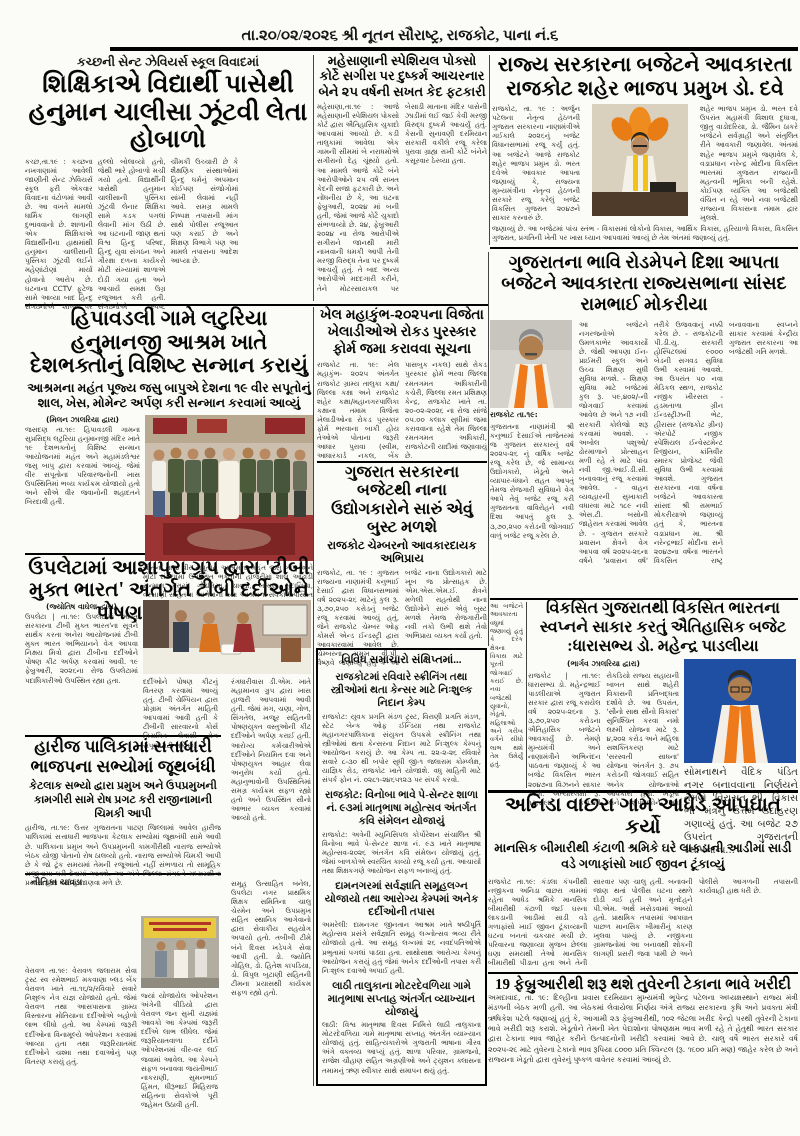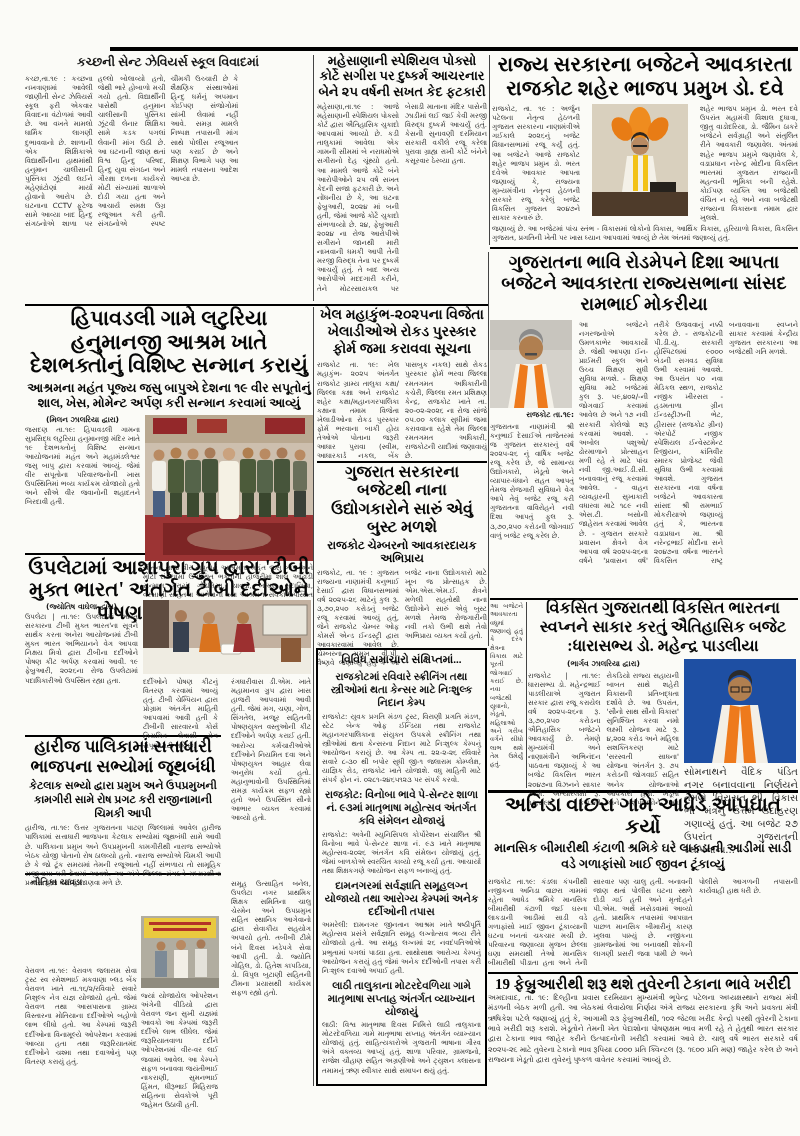--- a/index.html
+++ b/index.html
@@ -33,21 +33,21 @@
   #dave .h{font-size:20.5px;line-height:1.15;}
   #dave .row{display:flex;gap:12px;margin-top:4px;}
   #dave .cl{width:88px;}
   #dave .cr{flex:1;}
   #dave .below{margin-top:2px;}
 
   #mokariya{left:490px;top:252px;width:308px;}
   #mokariya .h{font-size:18px;line-height:1.18;}
   #mokariya .row{display:flex;gap:5px;margin-top:4px;}
   #mokariya .cl{width:84px;}
-  #mokariya .cl .cap{font-size:7.5px;font-weight:700;text-align:right;margin:2px 0;}
+  #mokariya .cl .cap{font-size:7.5px;font-weight:700;text-align:left;margin:2px 0;}
   #mokariya .rest{flex:1;height:252px;}
 
   #skinny{left:490px;top:602px;width:33px;height:186px;font-size:6.4px;line-height:1.3;
           text-align:justify;color:#2a2a2a;overflow:hidden;}
 
   #hipavadli{left:25px;top:307px;width:288px;}
   #hipavadli .h{font-size:21px;line-height:1.12;}
   #hipavadli .sh{font-size:12.5px;line-height:1.25;margin-top:3px;}
   #hipavadli .row{display:flex;gap:5px;margin-top:3px;}
   #hipavadli .cl{width:115px;}
@@ -118,39 +118,41 @@
   #v2{left:489px;top:55px;height:190px;}
   #v3{left:313px;top:307px;height:779px;}
   #v4{left:488px;top:252px;height:394px;}
   #v5{left:526px;top:602px;height:186px;}
 </style>
 </head>
 <body>
 
 <div class="page">
 
+  <div id="masthead" class="abs">તા.૨૦/૦૨/૨૦૨૬ શ્રી નૂતન સૌરાષ્ટ્ર, રાજકોટ, પાના નં.૬</div>
   <div id="rule-top" class="rule"></div>
 
   <div id="r1" class="rule"></div>
   <div id="r2" class="rule"></div>
   <div id="r3" class="rule"></div>
   <div id="r4" class="rule"></div>
   <div id="r5" class="rule"></div>
   <div id="r6" class="rule"></div>
   <div id="r7" class="rule"></div>
   <div id="r8" class="rule"></div>
   <div id="r9" class="rule"></div>
   <div id="v1" class="vrule"></div>
   <div id="v2" class="vrule"></div>
   <div id="v3" class="vrule"></div>
   <div id="v4" class="vrule"></div>
   <div id="v5" class="vrule"></div>
 
   <div id="school" class="abs">
     <div class="kicker">કચ્છની સેન્ટ ઝેવિયર્સ સ્કૂલ વિવાદમાં</div>
+    <div class="hl h">શિક્ષિકાએ વિદ્યાર્થી પાસેથી હનુમાન ચાલીસા ઝૂંટવી લેતા હોબાળો</div>
     <div class="bt cols4 b">કચ્છ,તા.૧૯ : કચ્છના નખત્રાણામાં આવેલી જાણીતી સેન્ટ ઝેવિયર્સ સ્કૂલ ફરી એકવાર વિવાદના વંટોળમાં આવી છે. આ વખતે મામલો ધાર્મિક લાગણી દુભાવવાનો છે. શાળાની એક શિક્ષિકાએ વિદ્યાર્થીનીના હાથમાંથી હનુમાન ચાલીસાની પુસ્તિકા ઝૂંટવી લઈને મહેણાંટોણાં માર્યા હોવાનો આરોપ છે. ઘટનાના CCTV ફૂટેજ સામે આવ્યા બાદ હિન્દુ સંગઠનોએ શાળા પર હલ્લો બોલાવ્યો હતો, જેથી ભારે હોબાળો મચી ગયો હતો. વિદ્યાર્થીની પાસેથી હનુમાન ચાલીસાની પુસ્તિકા ઝૂંટવી લેનાર શિક્ષિકા સામે કડક પગલાં લેવાની માંગ ઉઠી છે. આ ઘટનાની જાણ થતાં વિશ્વ હિન્દુ પરિષદ, હિન્દુ યુવા સંગઠન અને ગૌરક્ષા દળના કાર્યકરો મોટી સંખ્યામાં શાળાએ દોડી ગયા હતા અને આચાર્ય સમક્ષ ઉગ્ર રજૂઆત કરી હતી. સંગઠનોએ સ્પષ્ટ ચીમકી ઉચ્ચારી છે કે શૈક્ષણિક સંસ્થાઓમાં હિન્દુ ધર્મનું અપમાન કોઈપણ સંજોગોમાં સાંખી લેવામાં નહીં આવે. સમગ્ર મામલે નિષ્પક્ષ તપાસની માંગ સાથે પોલીસ રજૂઆત પણ કરાઈ છે અને શિક્ષણ વિભાગે પણ આ મામલે તપાસના આદેશ આપ્યા છે.</div>
   </div>
 
   <div id="mahesana" class="abs">
     <div class="hl h">મહેસાણાની સ્પેશિયલ પોક્સો કોર્ટે સગીરા પર દુષ્કર્મ આચરનાર બેને ૨૫ વર્ષની સખત કેદ ફટકારી</div>
     <div class="bt cols2 b">મહેસાણા,તા.૧૯ : આજે મહેસાણાની સ્પેશિયલ પોક્સો કોર્ટ દ્વારા ઐતિહાસિક ચુકાદો આપવામાં આવ્યો છે. કડી તાલુકામાં આવેલા એક ગામની સીમમાં બે નરાધમોએ સગીરાનો દેહ ચૂંથ્યો હતો. આ મામલે આજે કોર્ટે બંને આરોપીઓને ૨૫ વર્ષ સખત કેદની સજા ફટકારી છે. અને નોંધનીય છે કે, આ ઘટના ફેબ્રુઆરી, ૨૦૨૪ માં બની હતી, જેમાં આજે કોર્ટે ચુકાદો સંભળાવ્યો છે. ૨૪, ફેબ્રુઆરી ૨૦૨૪ ના રોજ આરોપીએ સગીરાને જાનથી મારી નાખવાની ધમકી આપી તેની મરજી વિરુદ્ધ તેના પર દુષ્કર્મ આચર્યું હતું. તે બાદ અન્ય આરોપીએ મદદગારી કરીને, તેને મોટરસાયકલ પર બેસાડી માતાના મંદિર પાસેની ઝાડીમાં લઈ જઈ કેવી મરજી વિરુદ્ધ દુષ્કર્મ આચર્યું હતું. કેસની સુનાવણી દરમિયાન સરકારી વકીલે રજૂ કરેલા પુરાવા ગ્રાહ્ય રાખી કોર્ટે બંનેને કસૂરવાર ઠેરવ્યા હતા.</div>
   </div>
 
   <div id="dave" class="abs">
     <div class="hl h">રાજ્ય સરકારના બજેટને આવકારતા રાજકોટ શહેર ભાજપ પ્રમુખ ડો. દવે</div>

